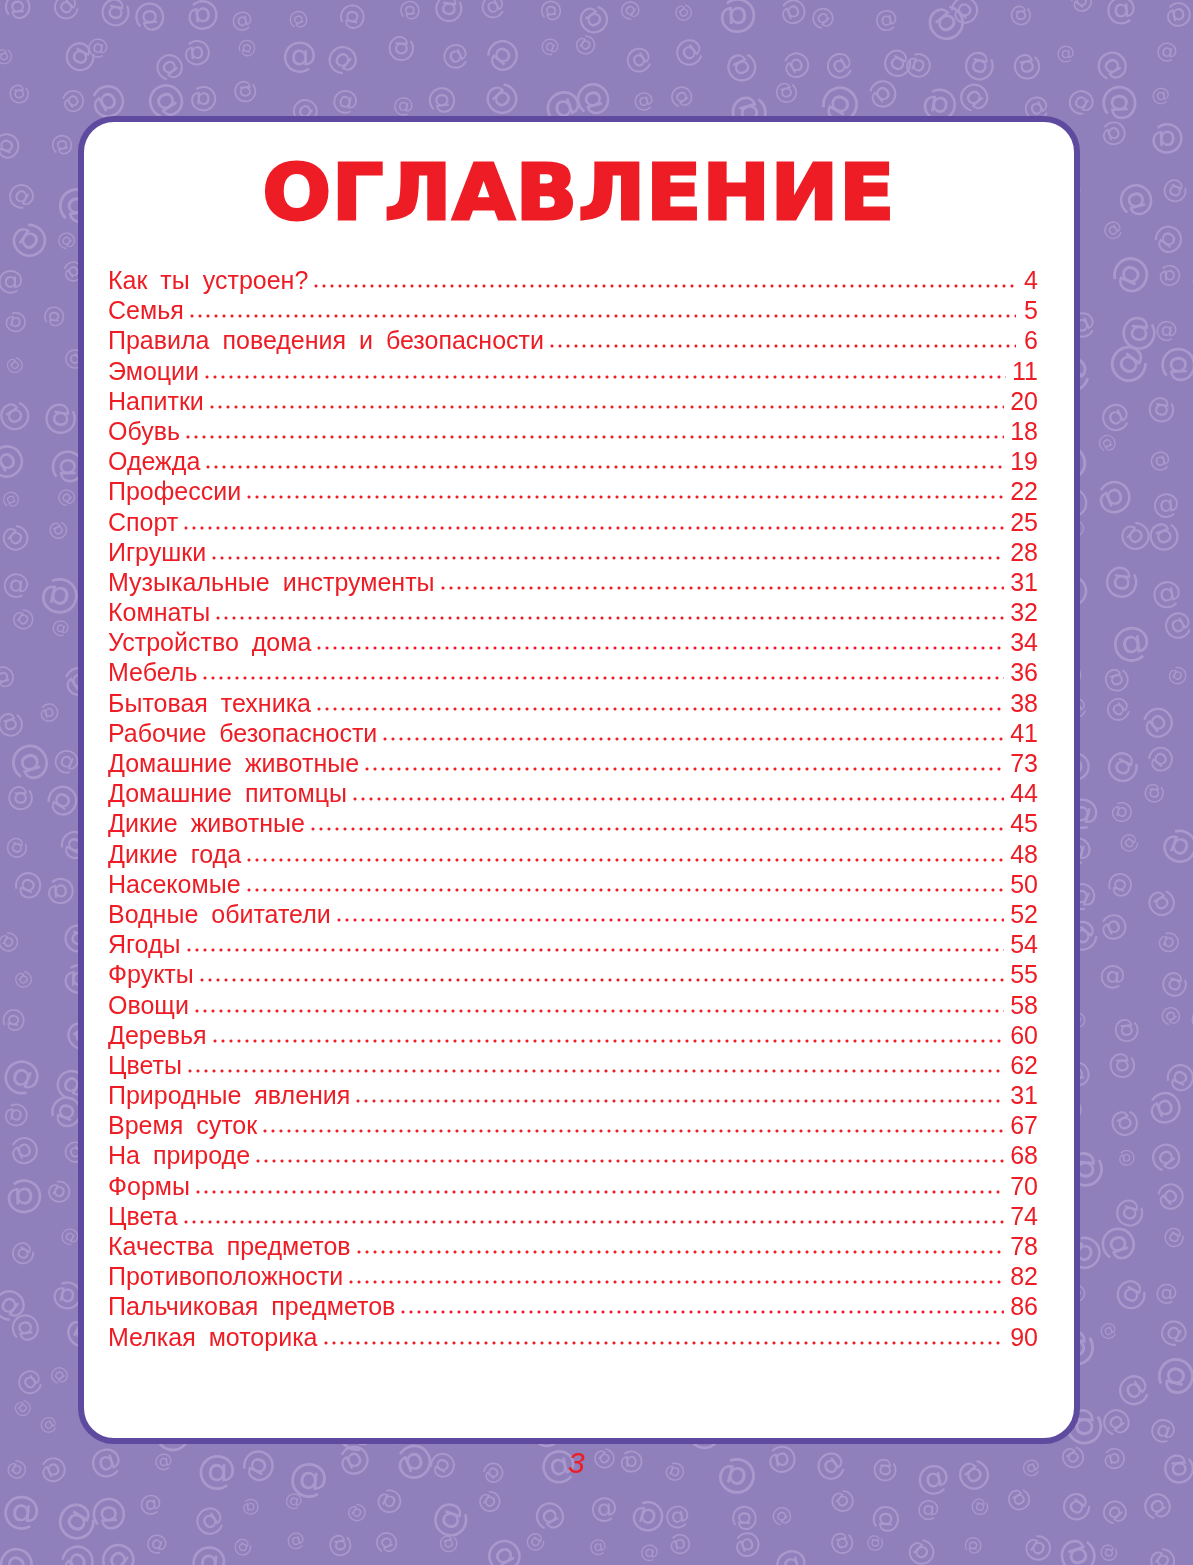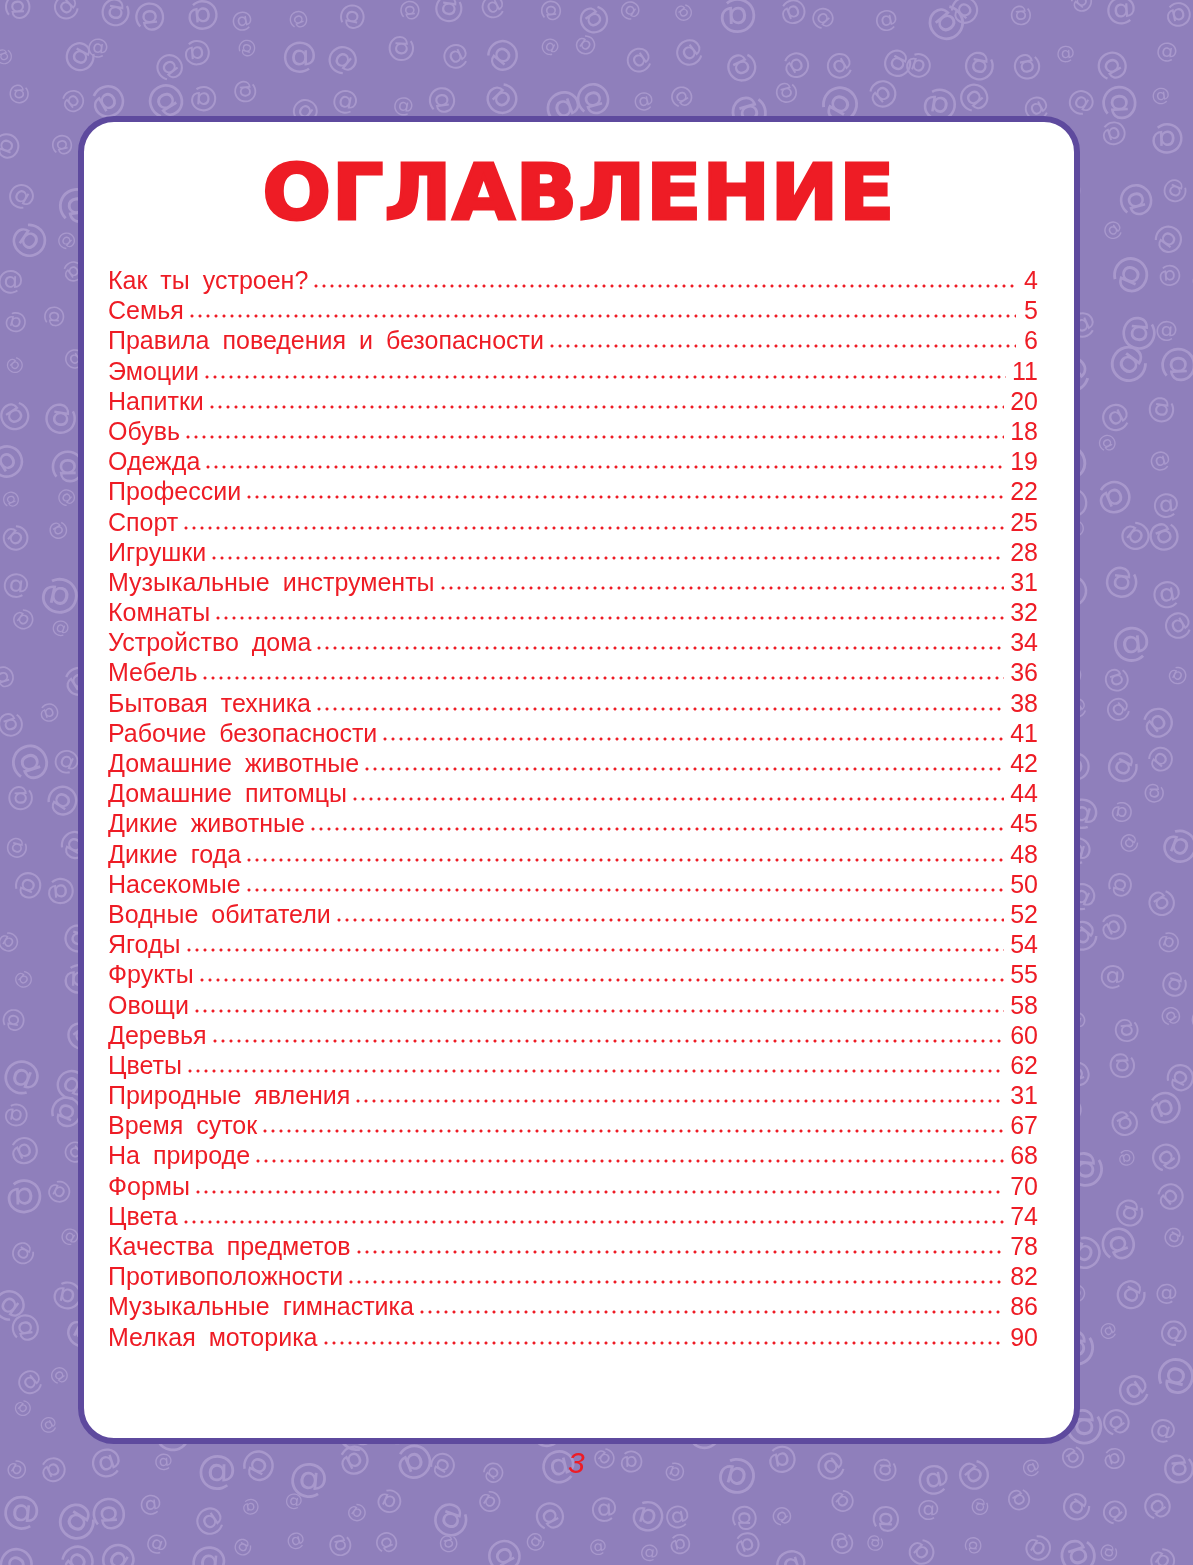--- a/index.html
+++ b/index.html
@@ -1034,21 +1034,21 @@
         <span class="page">38</span>
       </li>
       <li>
         <span class="label">Рабочие безопасности</span>
         <span class="dots"></span>
         <span class="page">41</span>
       </li>
       <li>
         <span class="label">Домашние животные</span>
         <span class="dots"></span>
-        <span class="page">42</span>
+        <span class="page">73</span>
       </li>
       <li>
         <span class="label">Домашние питомцы</span>
         <span class="dots"></span>
         <span class="page">44</span>
       </li>
       <li>
         <span class="label">Дикие животные</span>
         <span class="dots"></span>
         <span class="page">45</span>
@@ -1122,21 +1122,21 @@
         <span class="label">Качества предметов</span>
         <span class="dots"></span>
         <span class="page">78</span>
       </li>
       <li>
         <span class="label">Противоположности</span>
         <span class="dots"></span>
         <span class="page">82</span>
       </li>
       <li>
-        <span class="label">Музыкальные гимнастика</span>
+        <span class="label">Пальчиковая предметов</span>
         <span class="dots"></span>
         <span class="page">86</span>
       </li>
       <li>
         <span class="label">Мелкая моторика</span>
         <span class="dots"></span>
         <span class="page">90</span>
       </li>
     </ul>
 </div>

